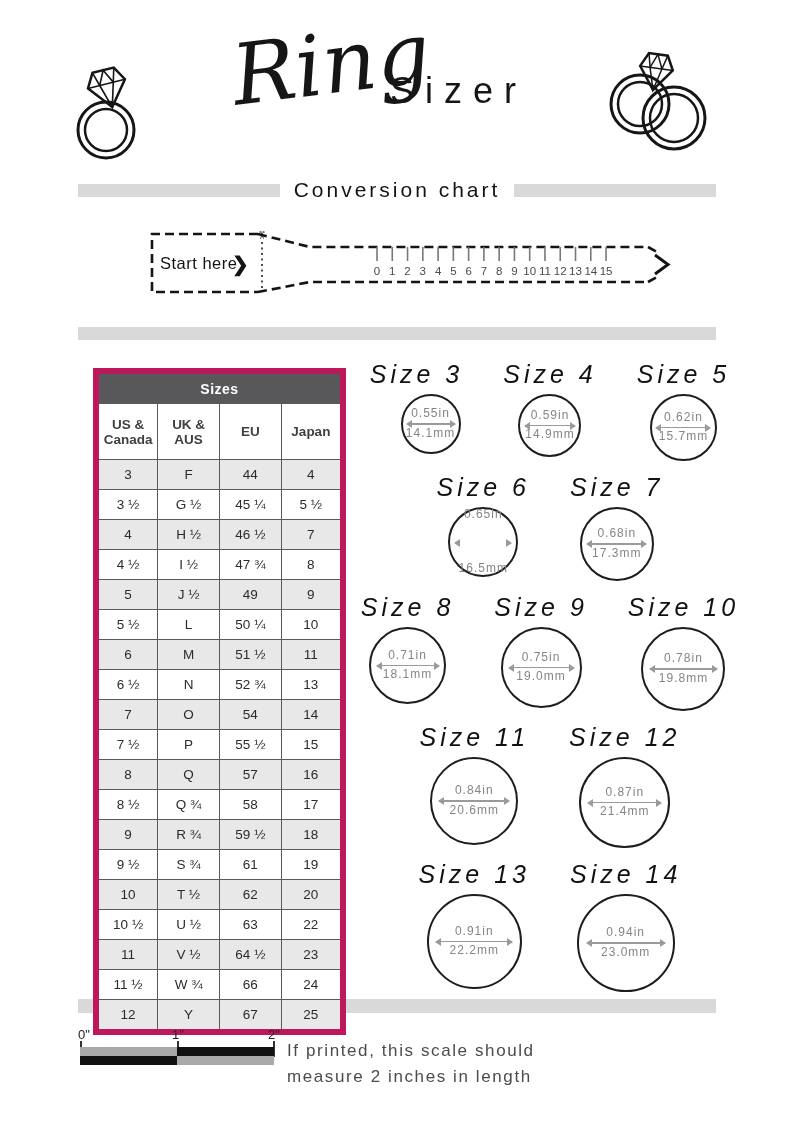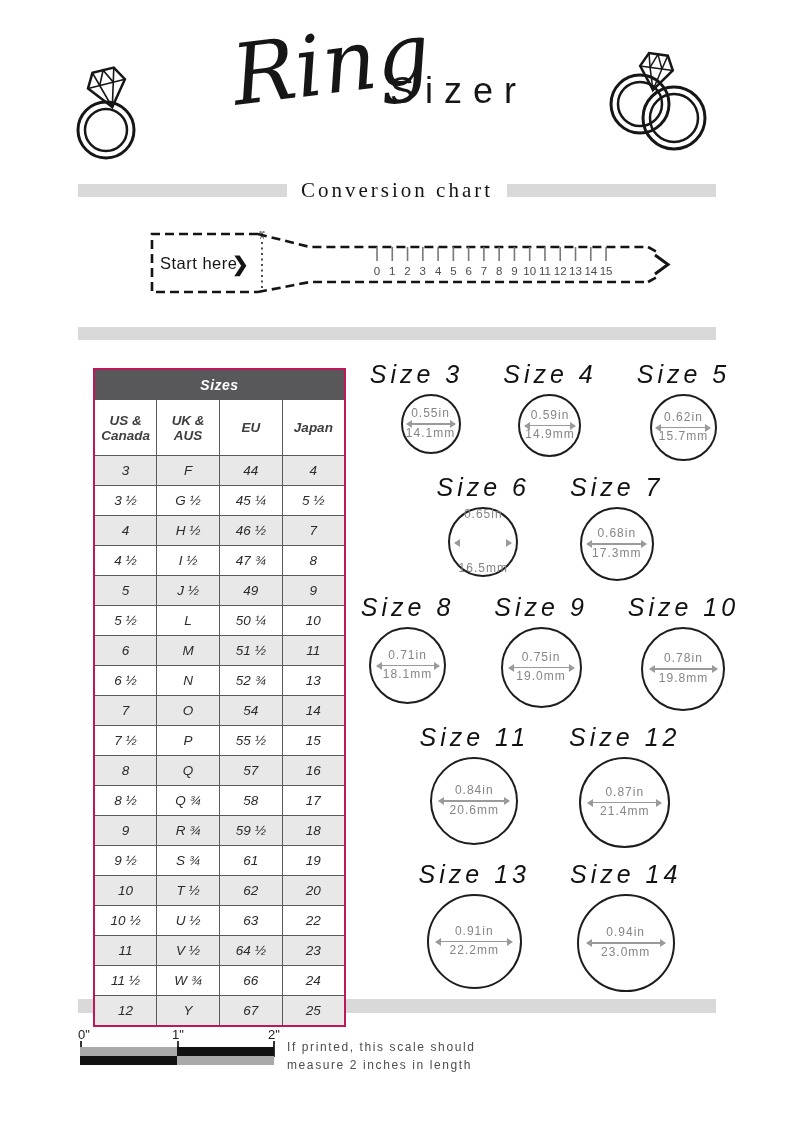--- a/index.html
+++ b/index.html
@@ -11,38 +11,38 @@
 
   
   .title-script{
     left:232px;top:22px;font-family:"DejaVu Serif",serif;font-style:italic;
     font-size:84px;line-height:1;transform:rotate(-7deg);color:#161616;
   }
   .title-rest{
     left:390px;top:70px;font-size:36px;letter-spacing:11px;color:#161616;
   }
   .subtitle-row{
-    left:78px;top:178px;width:638px;display:flex;align-items:center;gap:14px;font-family:Liberation Serif, serif;
+    left:78px;top:178px;width:638px;display:flex;align-items:center;gap:14px;
   }
   .subtitle-bar{flex:1;height:13px;background:var(--bar-gray);}
   .subtitle-text{font-size:21px;letter-spacing:3px;white-space:nowrap;color:#141414;}
 
   
   .sep-top{left:78px;top:327px;width:638px;height:13px;background:var(--bar-gray);}
   .sep-bottom{left:78px;top:999px;width:638px;height:14px;background:var(--bar-gray);}
 
   
   .tool-svg{left:148px;top:226px;}
   .tool-svg path,.tool-svg polyline{fill:none;stroke:#141414;}
   .tool-svg text{font-family:"Liberation Sans",sans-serif;}
 
   
   .size-table{
     left:93px;top:368px;width:253px;border-collapse:collapse;
-    border:2px solid #be185d;table-layout:fixed;font-style:italic;
+    border:6px solid #be185d;table-layout:fixed;
   }
   .size-table th,.size-table td{
     border:1px solid #5a5a5a;text-align:center;vertical-align:middle;
   }
   .size-table .table-title th{
     background:var(--table-header-bg);color:#ffffff;font-size:14px;
     font-weight:bold;height:27px;letter-spacing:.5px;
   }
   .size-table .col-heads th{
     height:53px;font-size:13.5px;font-weight:bold;color:#3f3f3f;background:#ffffff;
@@ -66,21 +66,21 @@
     border-bottom:4px solid transparent;
   }
   .dim-arrow::before{left:-1px;border-right:6px solid #9a9a9a;}
   .dim-arrow::after{right:-1px;border-left:6px solid #9a9a9a;}
 
   
   .scale-label{top:1027px;font-size:13px;color:#222;}
   .scale-tick{top:1041px;width:1.5px;height:16px;background:#333;}
   .scale-seg{height:9px;}
   .scale-note{
-    left:287px;top:1038px;font-size:12px;color:#4c4c4c;
+    left:287px;top:1038px;font-size:17px;color:#4c4c4c;
     letter-spacing:1.6px;line-height:1.5;
   }
 </style>
 </head>
 <body style="--bar-gray: #d9d9d9; --table-header-bg: #58585a; --row-alt: #e8e8e8;">
 
 <svg class="abs" style="left:74px;top:64px;" width="64" height="100" viewBox="0 0 64 100">
   <circle cx="32" cy="66" r="28" fill="none" stroke="#161616" stroke-width="3"></circle>
   <circle cx="32" cy="66" r="21" fill="none" stroke="#161616" stroke-width="2.5"></circle>
   <g transform="rotate(-14 32 22)">

